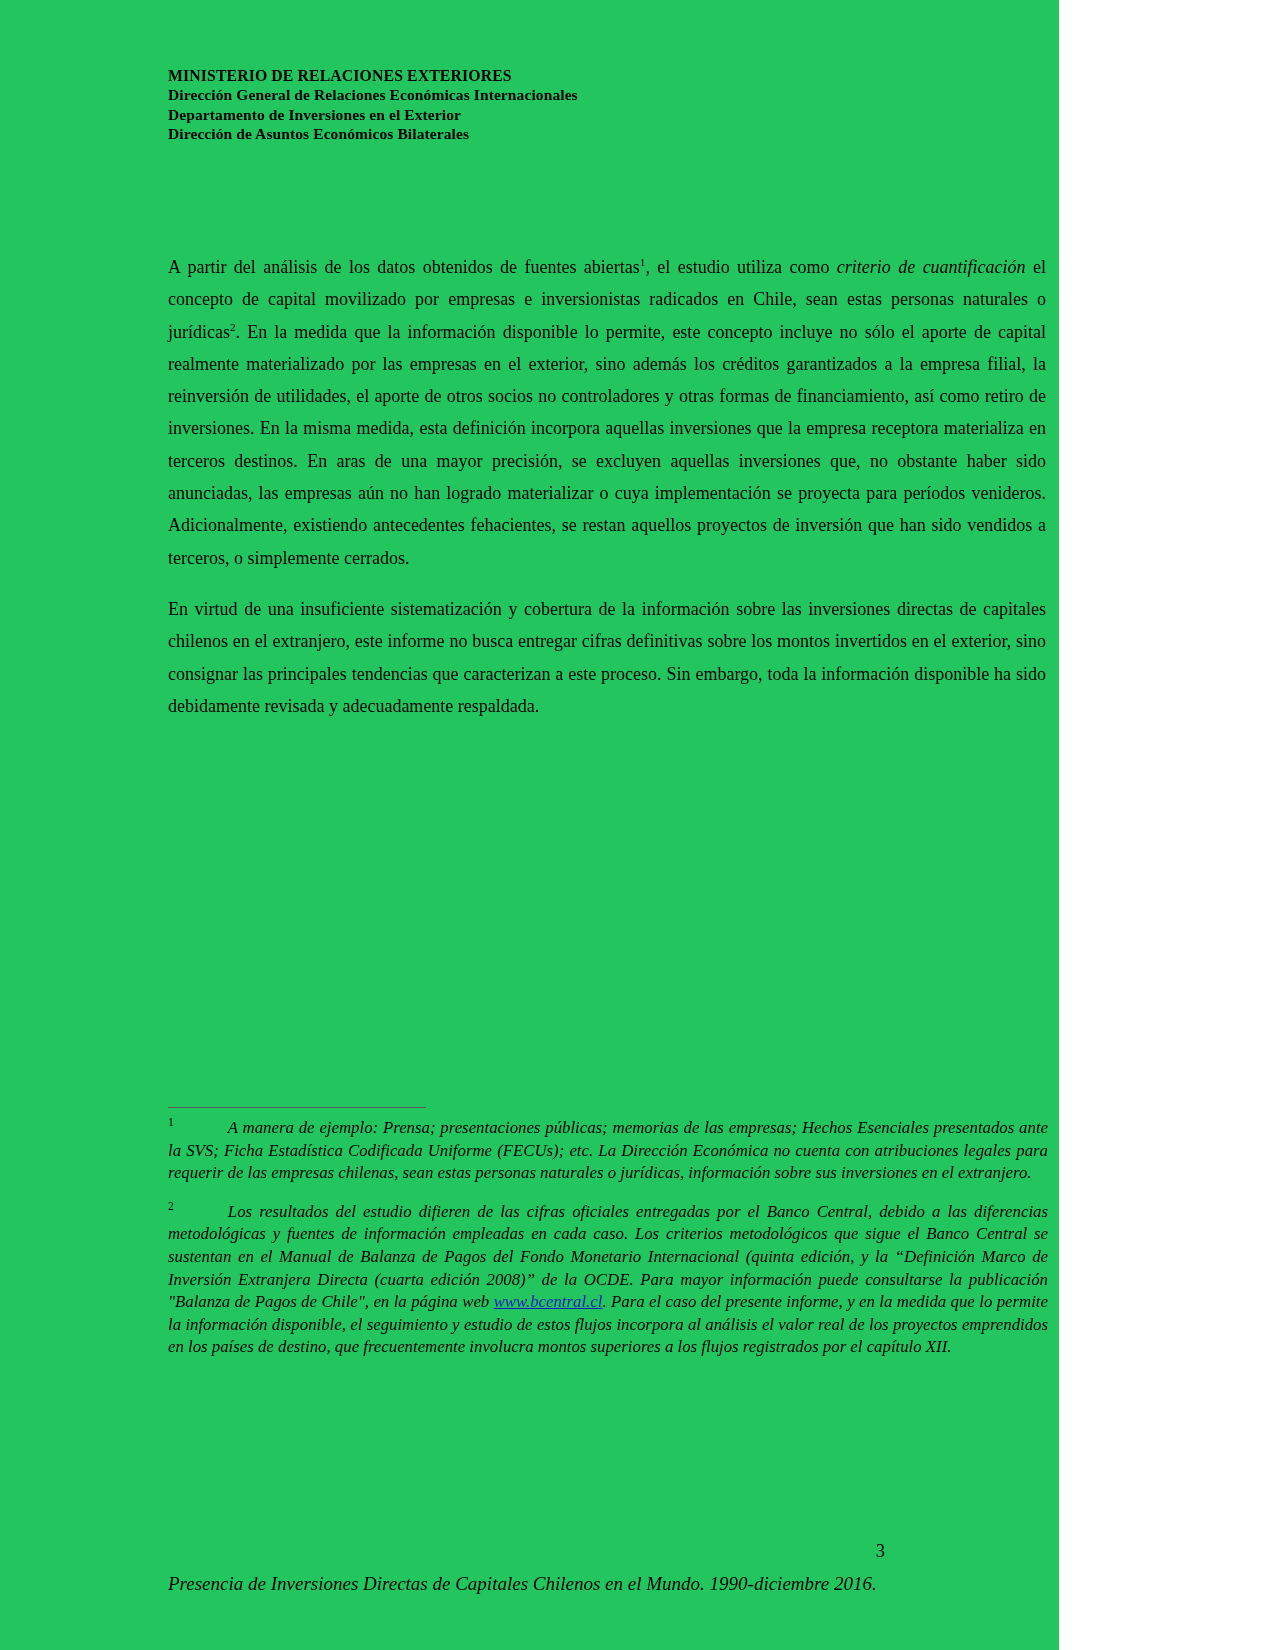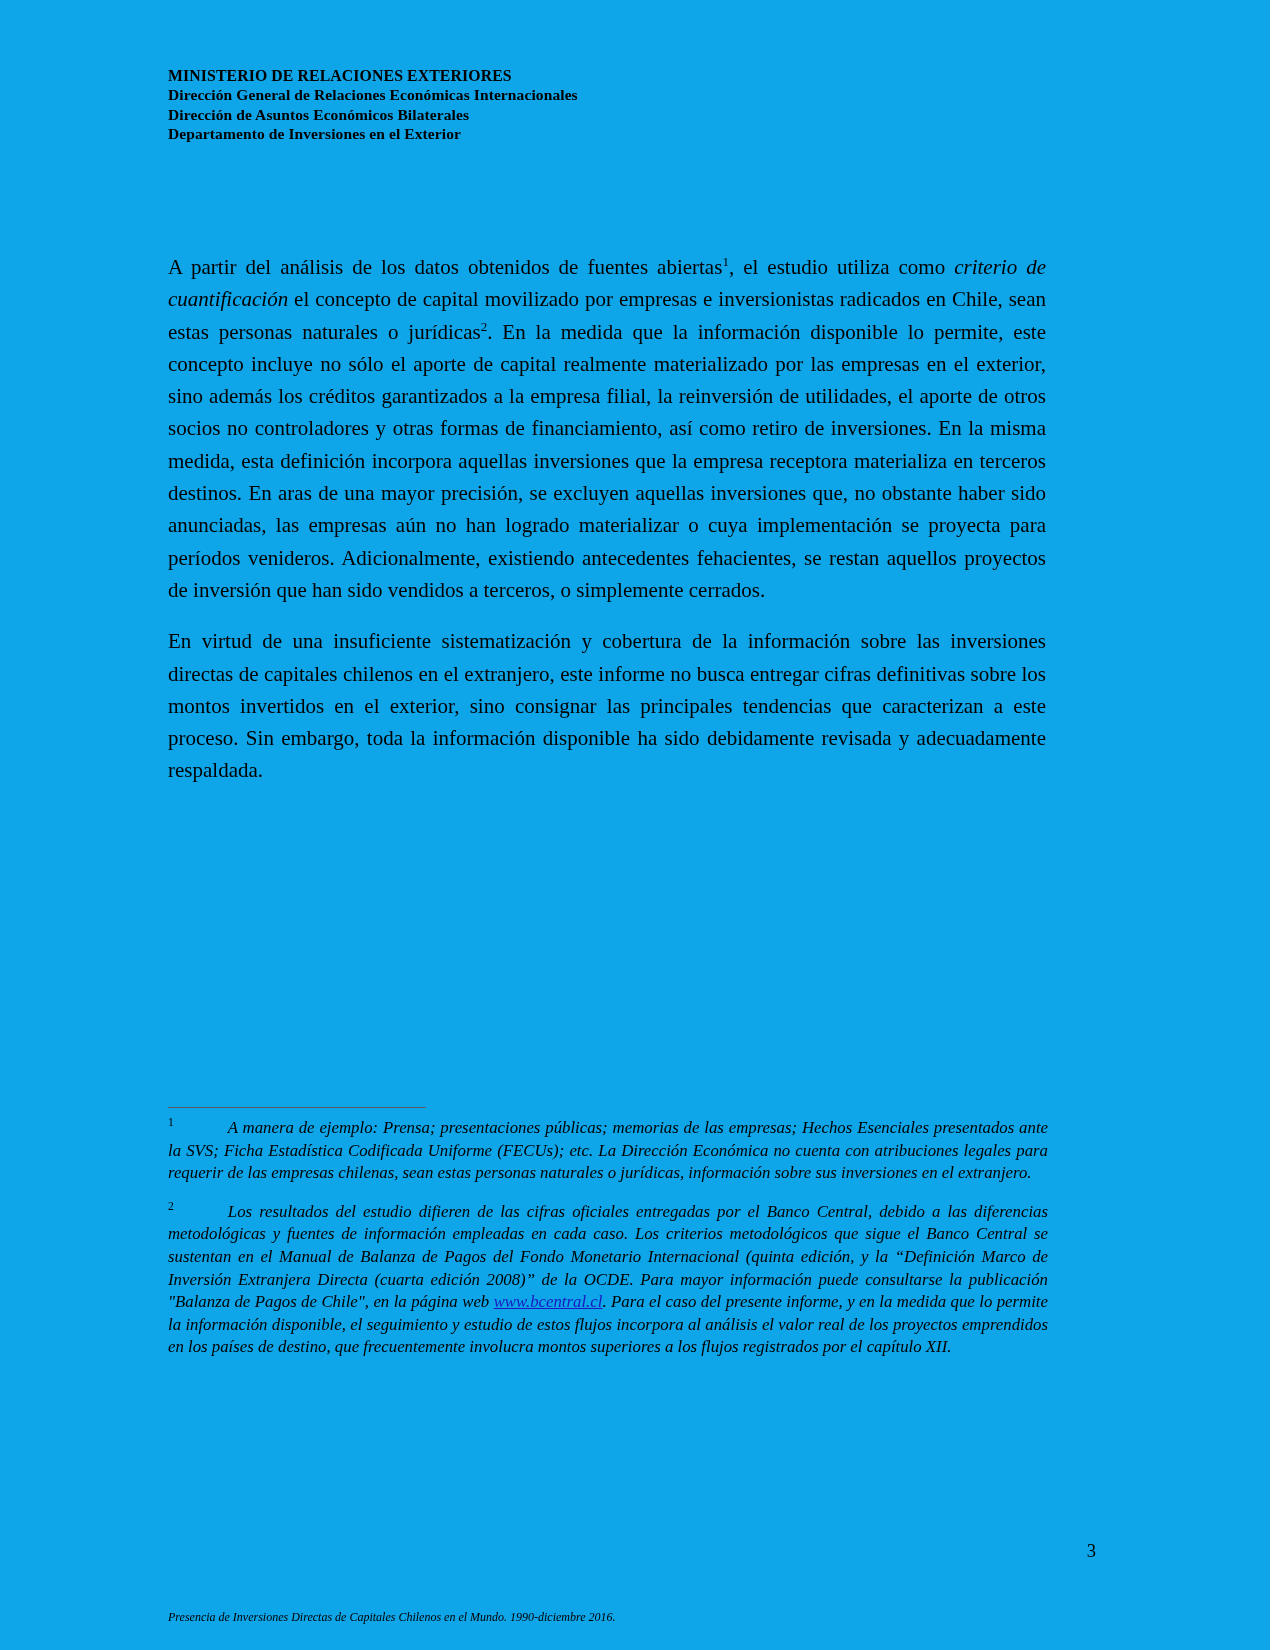--- a/index.html
+++ b/index.html
@@ -2,23 +2,23 @@
 <html><head>
 <meta charset="utf-8">
 <style>
   html, body {
     margin: 0;
     padding: 0;
     background: #ffffff;
   }
   .page {
     position: relative;
-    width: 1270px;
+    width: 1059px;
     height: 1650px;
-    background: #0ea5e9;
+    background: #22c55e;
     box-sizing: border-box;
     overflow: hidden;
     font-family: "Liberation Serif", "DejaVu Serif", serif;
     color: #000000;
   }
 
   
   .doc-header {
     position: absolute;
     left: 168px;
@@ -33,21 +33,21 @@
 
   
   .body-area {
     position: absolute;
     left: 168px;
     top: 251px;
     width: 878px;
   }
   p.body-par {
     margin: 0 0 19px 0;
-    font-size: 21px;
+    font-size: 18px;
     line-height: 32.3px;
     text-align: justify;
     text-justify: inter-word;
     hyphens: none;
   }
   p.body-par:last-child { margin-bottom: 16px; }
   .it { font-style: italic; }
   sup.fn {
     font-size: 0.62em;
     vertical-align: super;
@@ -98,36 +98,36 @@
     position: absolute;
     right: 174px;
     top: 1540px;
     font-size: 18.5px;
     line-height: 22px;
     text-align: right;
   }
   .doc-footer {
     position: absolute;
     left: 168px;
-    top: 1606px;
-    font-size: 12px;
+    top: 1572px;
+    font-size: 19px;
     line-height: 23px;
     font-style: italic;
   }
 </style>
 </head>
 <body>
 
 <div class="page">
 
   <div class="doc-header">
     <div class="line1">MINISTERIO DE RELACIONES EXTERIORES</div>
     <div>Dirección General de Relaciones Económicas Internacionales</div>
+    <div>Departamento de Inversiones en el Exterior</div>
     <div>Dirección de Asuntos Económicos Bilaterales</div>
-    <div>Departamento de Inversiones en el Exterior</div>
   </div>
 
   <div class="body-area">
     <p class="body-par"><span>A partir del análisis de los datos obtenidos de fuentes abiertas</span><sup class="fn">1</sup><span>, el estudio utiliza como </span><span class="it">criterio de cuantificación</span><span> el concepto de capital movilizado por empresas e inversionistas radicados en Chile, sean estas personas naturales o jurídicas</span><sup class="fn">2</sup><span>.  En la medida que la información disponible lo permite, este concepto incluye no sólo el aporte de capital realmente materializado por las empresas en el exterior, sino además los créditos garantizados a la empresa filial, la reinversión de utilidades, el aporte de otros socios no controladores y otras formas de financiamiento, así como retiro de inversiones. En la misma medida, esta definición incorpora aquellas inversiones que la empresa receptora materializa en terceros destinos. En aras de una mayor precisión, se excluyen aquellas inversiones que, no obstante haber sido anunciadas, las empresas aún no han logrado materializar o cuya implementación se proyecta para períodos venideros. Adicionalmente, existiendo antecedentes fehacientes, se restan aquellos proyectos de inversión que han sido vendidos a terceros, o simplemente cerrados.</span></p>
 
     <p class="body-par">En virtud de una insuficiente sistematización y cobertura de la información sobre las inversiones directas de capitales chilenos en el extranjero, este informe no busca entregar cifras definitivas sobre los montos invertidos en el exterior, sino consignar las principales tendencias que caracterizan a este proceso. Sin embargo, toda la información disponible ha sido debidamente revisada y adecuadamente respaldada.</p>
   </div>
 
   <div class="footnotes">
     <div class="fn-rule"></div>

